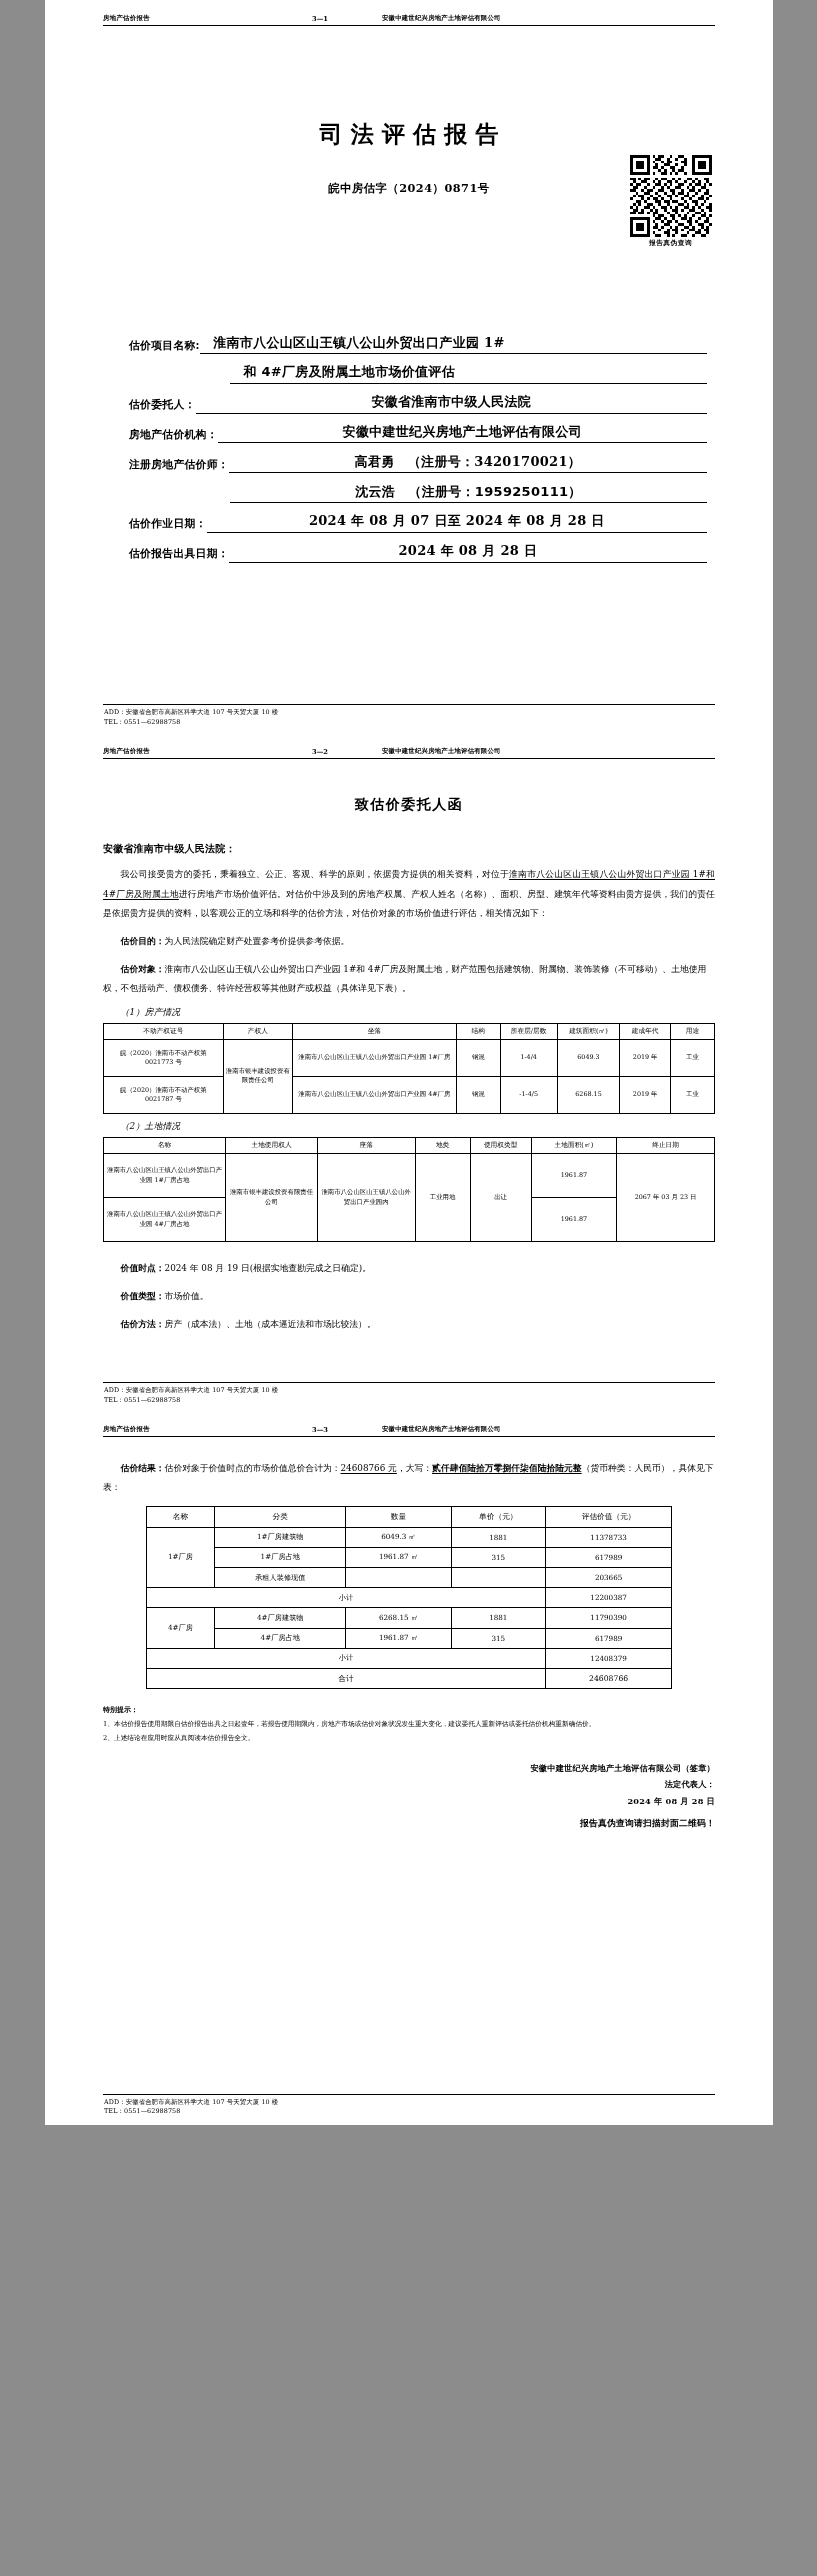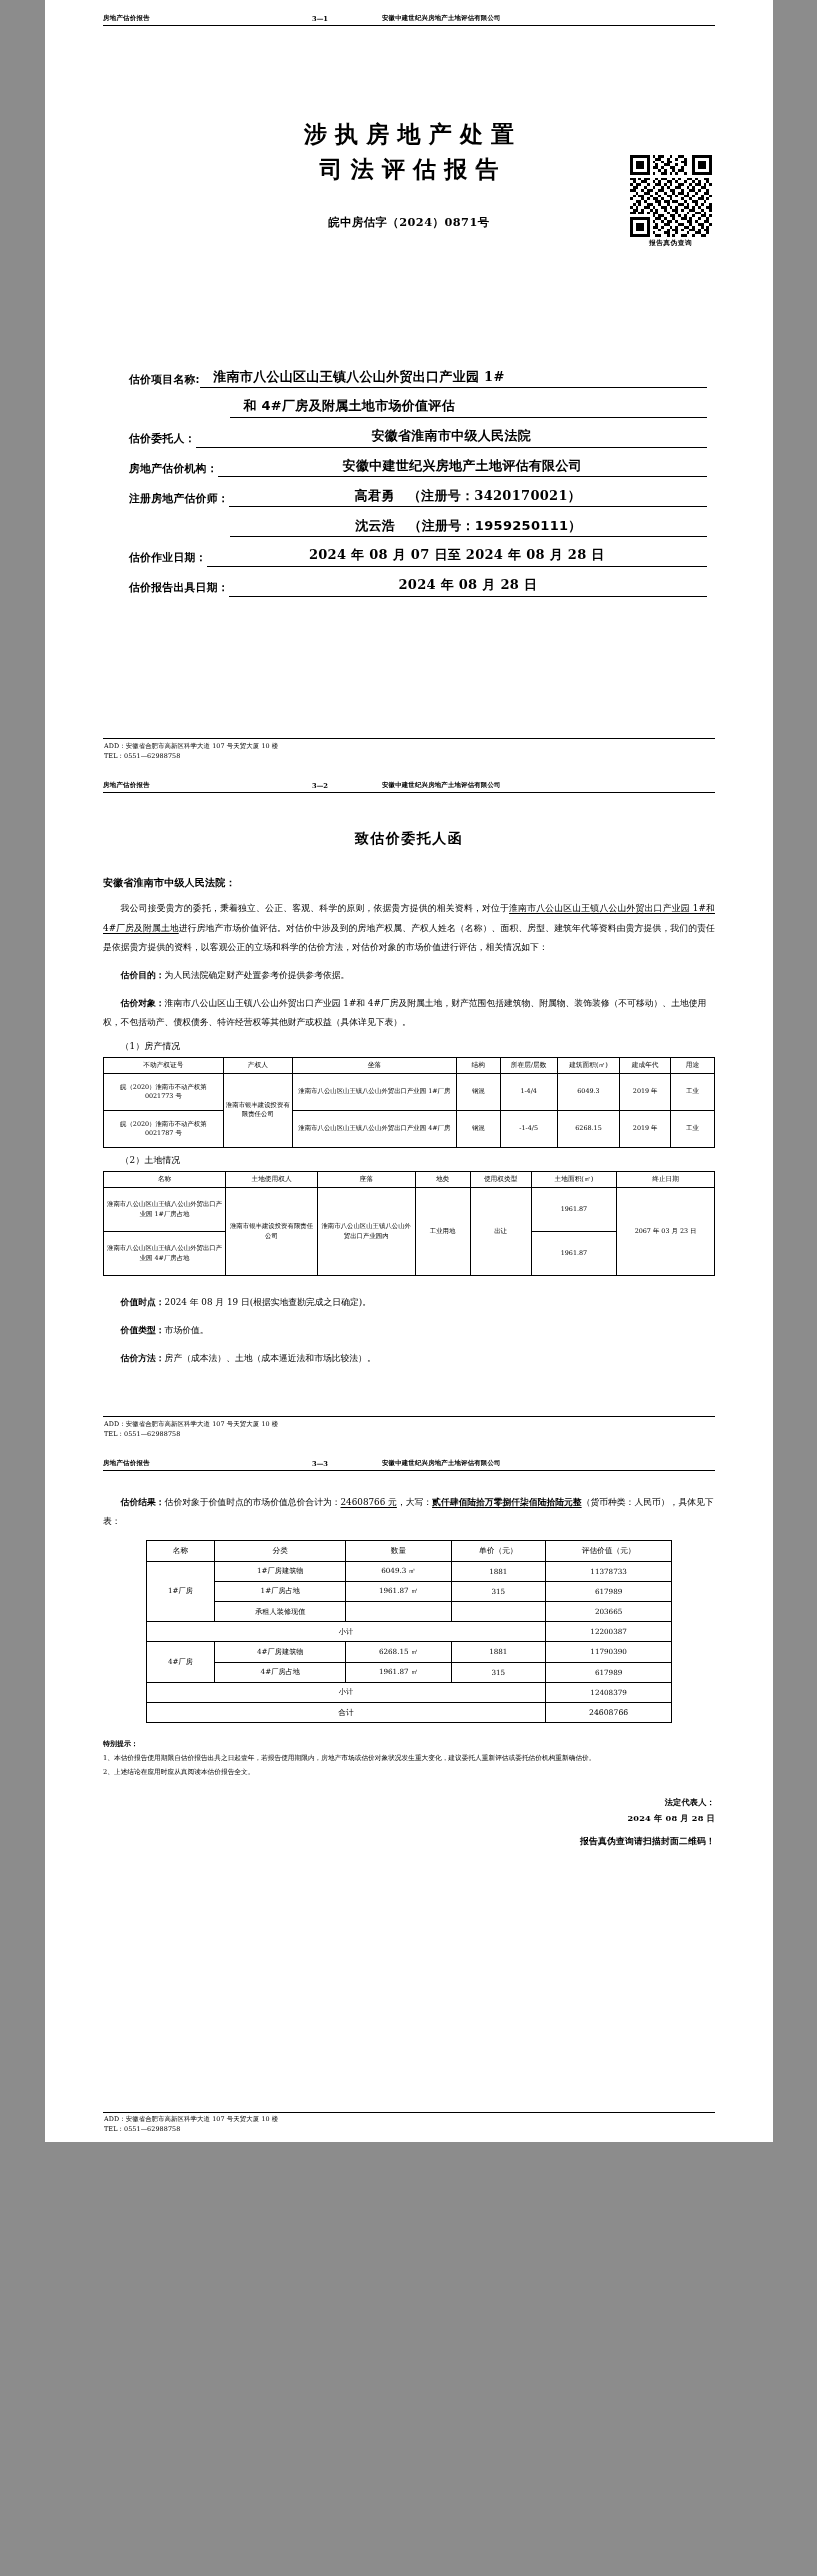--- a/index.html
+++ b/index.html
@@ -89,21 +89,21 @@
   .para {
     font-family:"DejaVu Serif", serif;
     font-size:8.8px; line-height:2.18; text-align:justify;
     text-indent:2em; letter-spacing:0.1px; margin:0 0 3.1px 0;
   }
   .u { text-decoration:underline; text-underline-offset:2.1px; }
   .b { font-weight:bold; }
   .kv { font-family:"DejaVu Serif", serif; font-size:8.8px; line-height:2.18; text-indent:2em; }
   .kv .k { font-weight:bold; }
 
-  .subhead { font-family:"DejaVu Serif", serif; font-size:8.8px; margin:7.2px 0 4.1px 0; text-indent:2em; letter-spacing:0.2px;}
+  .subhead { font-family:"DejaVu Serif", serif; font-size:8.8px; margin:7.2px 0 4.1px 0; text-indent:2em; letter-spacing:0.2px;font-style:italic;}
 
   
   table.grid { width:100%; border-collapse:collapse; font-family:"DejaVu Serif", serif; }
   table.grid th, table.grid td {
     border:0.7px solid #000; text-align:center; vertical-align:middle;
     font-size:6.4px; line-height:1.45; padding:2.6px 1.5px; color:#000; font-weight:normal;
   }
   table.grid th { font-size:6.7px; }
 
   table.res { width:86%; margin:8.2px auto 0 auto; border-collapse:collapse; font-family:"DejaVu Serif", serif;}
@@ -368,21 +368,20 @@
               <rect x="15" y="28" width="1" height="1"></rect>
               <rect x="18" y="28" width="2" height="1"></rect>
             <rect x="22" y="28" width="1" height="1"></rect>
               <rect x="25" y="28" width="2" height="1"></rect>
           </g>
         </svg>
         <div class="qr-cap">报告真伪查询</div>
       </div>
 
       <div class="cover-title">
-        <div>涉执房地产处置</div>
         <div>司法评估报告</div>
       </div>
 
       <div class="cover-docno">皖中房估字（2024）0871号</div>
 
       <div class="info-block">
 
         <div class="info-row">
           <span class="info-label">估价项目名称:</span>
           <span class="info-value left">淮南市八公山区山王镇八公山外贸出口产业园 1#</span>
@@ -618,20 +617,21 @@
 
       <div class="notes">
         <div class="nt-title">特别提示：</div>
         <ol>
           <li>1、本估价报告使用期限自估价报告出具之日起壹年，若报告使用期限内，房地产市场或估价对象状况发生重大变化，建议委托人重新评估或委托估价机构重新确估价。</li>
           <li>2、上述结论在应用时应从真阅读本估价报告全文。</li>
         </ol>
       </div>
 
       <div class="sign">
+        <div>安徽中建世纪兴房地产土地评估有限公司（签章）</div>
         <div>法定代表人：</div>
         <div>2024 年 08 月 28 日</div>
         <div class="note">报告真伪查询请扫描封面二维码！</div>
       </div>
 
       <div class="spacer-lg"></div>
       <div class="spacer-lg"></div>
 
       <div class="foot-rule"></div>
       <div class="foot-lines">

